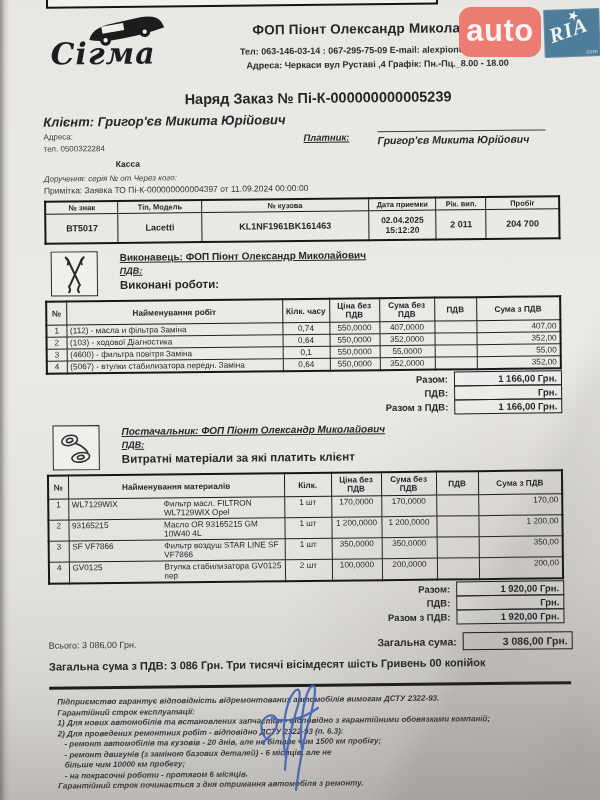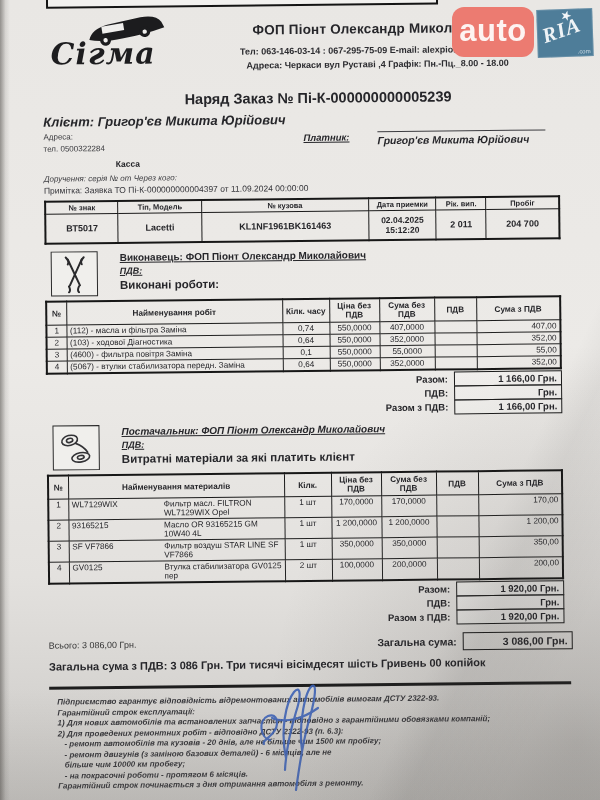--- a/index.html
+++ b/index.html
@@ -18,21 +18,21 @@
       radial-gradient(ellipse at 96% 93%, rgba(60,56,52,.22), transparent 38%),
       linear-gradient(115deg, transparent 76%, rgba(0,0,0,.05) 80%, transparent 90%),
       linear-gradient(180deg, transparent 86%, rgba(90,86,80,.12) 100%);
   }
   .sheet { position:absolute; left:0; top:0; width:600px; transform:rotate(-0.6deg); transform-origin:50% 0; padding:10px 38px 0 42px; z-index:2; }
 
   .top-frame { position:absolute; left:46px; top:-7px; width:392px; height:13px;
     background:#f2f1ef; border:2.5px solid #141414; }
 
   
-  .badge { position:absolute; top:7px; right:7px; display:flex; align-items:flex-end; z-index:8; }
+  .badge { position:absolute; top:7px; right:0px; display:flex; align-items:flex-end; z-index:8; }
   .auto-chip { width:82px; height:50px; background:#ec7b71; border-radius:12px; display:flex; align-items:center; justify-content:center; }
   .auto-chip span { color:#fdf3f1; font-size:31px; font-weight:bold; letter-spacing:.5px; font-family:"Liberation Sans",sans-serif; margin-top:-2px;}
   .ria-chip { width:56px; height:48px; background:#4e7d99; margin-left:3px; margin-top:2px; transform:rotate(-2deg); position:relative; box-shadow:0 0 0 1px rgba(255,255,255,.15) inset;}
   .ria-chip .star { position:absolute; top:-1px; left:24px; color:#f3f6f8; font-size:13px; transform:rotate(18deg); }
   .ria-chip .ria { position:absolute; top:9px; left:5px; color:#eef3f6; font-family:"Liberation Serif",serif; font-weight:bold; font-style:italic; font-size:21px; transform:rotate(-17deg); letter-spacing:1px;}
   .ria-chip .com { position:absolute; right:3px; bottom:2px; color:rgba(240,245,248,.75); font-size:6px; }
 
   
   .hdr { display:flex; }
   .logo { width:150px; position:relative; height:74px; flex:none; }

